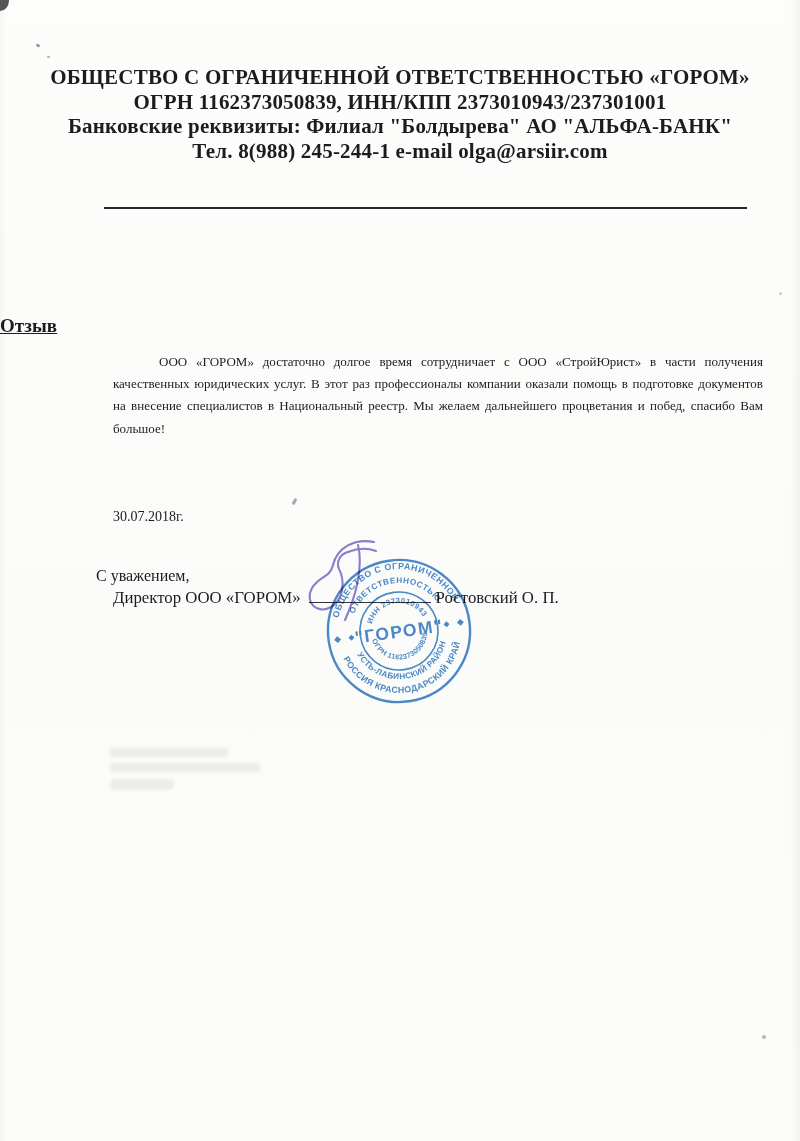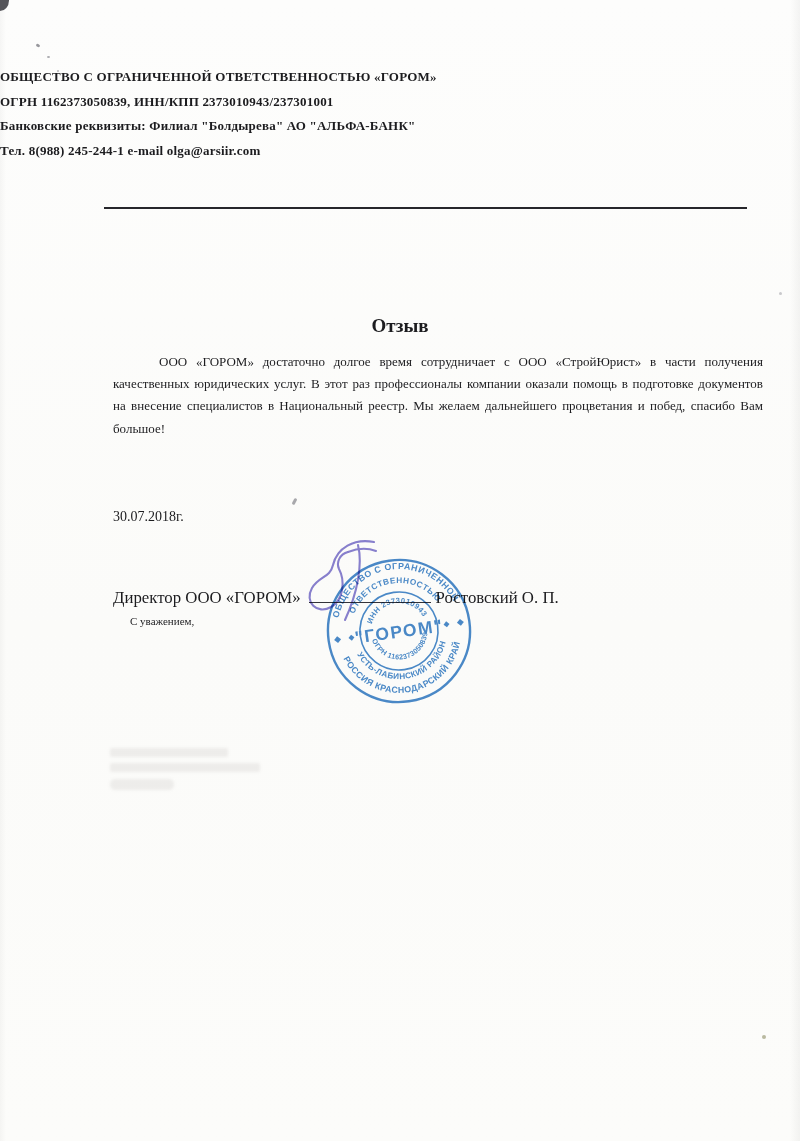--- a/index.html
+++ b/index.html
@@ -13,39 +13,39 @@
     color:#1c1c1f;
   }
   
   .edge-shade-right{position:absolute;top:0;right:0;width:10px;height:100%;
     background:linear-gradient(90deg,rgba(0,0,0,0) 0%,rgba(60,60,60,0.05) 100%);}
   .edge-shade-left{position:absolute;top:0;left:0;width:6px;height:100%;
     background:linear-gradient(270deg,rgba(0,0,0,0) 0%,rgba(60,60,60,0.04) 100%);}
 
   .header{
     position:absolute;top:65px;left:0;right:0;
-    text-align:left;font-weight:bold;font-size:13px;line-height:24.6px;
+    text-align:center;font-weight:bold;font-size:21px;line-height:24.6px;
     letter-spacing:0.2px;
   }
   .rule{
     position:absolute;top:207px;left:104px;width:643px;height:0;
     border-top:2.6px solid #26262b;
   }
   .review-title{
     position:absolute;top:315px;left:0;right:0;
-    text-align:center;font-weight:bold;font-size:19px;
+    font-weight:bold;font-size:19px;text-decoration:underline;
   }
   .review-paragraph{
     position:absolute;top:351px;left:113px;width:650px;
     font-size:13px;line-height:22.2px;
     text-align:justify;text-indent:46px;
     word-spacing:1.5px;
   }
   .date-line{position:absolute;top:509px;left:113px;font-size:14px;}
-  .salutation{position:absolute;top:567px;left:130px;font-size:11px;margin-top:48px;}
+  .salutation{position:absolute;top:567px;left:96px;font-size:16px;}
   .signer-line{position:absolute;top:588px;left:113px;font-size:16.8px;white-space:nowrap;}
   .sig-underline{
     display:inline-block;width:122px;height:14px;margin:0 5px 0 8px;
     border-bottom:1.6px solid #33333a;vertical-align:baseline;
   }
 
   .stamp{
     position:absolute;left:324px;top:556px;width:150px;height:150px;
     mix-blend-mode:multiply;opacity:0.92;
   }

